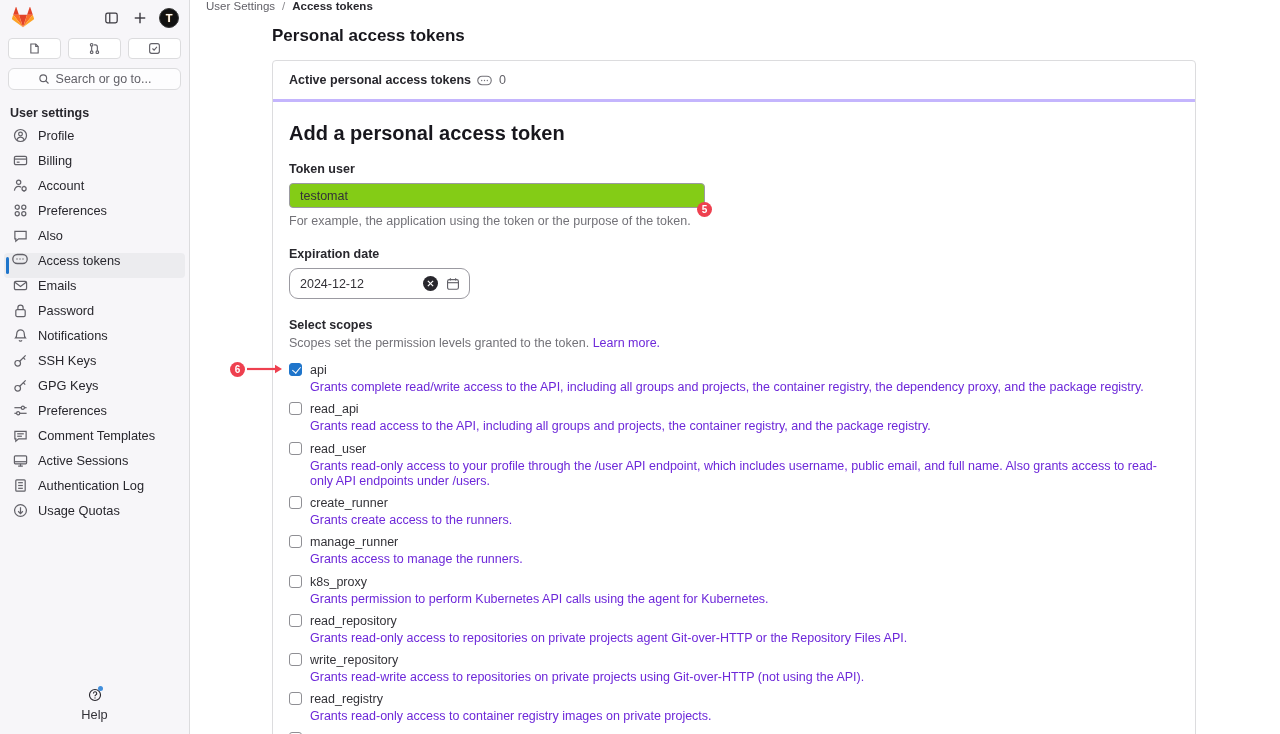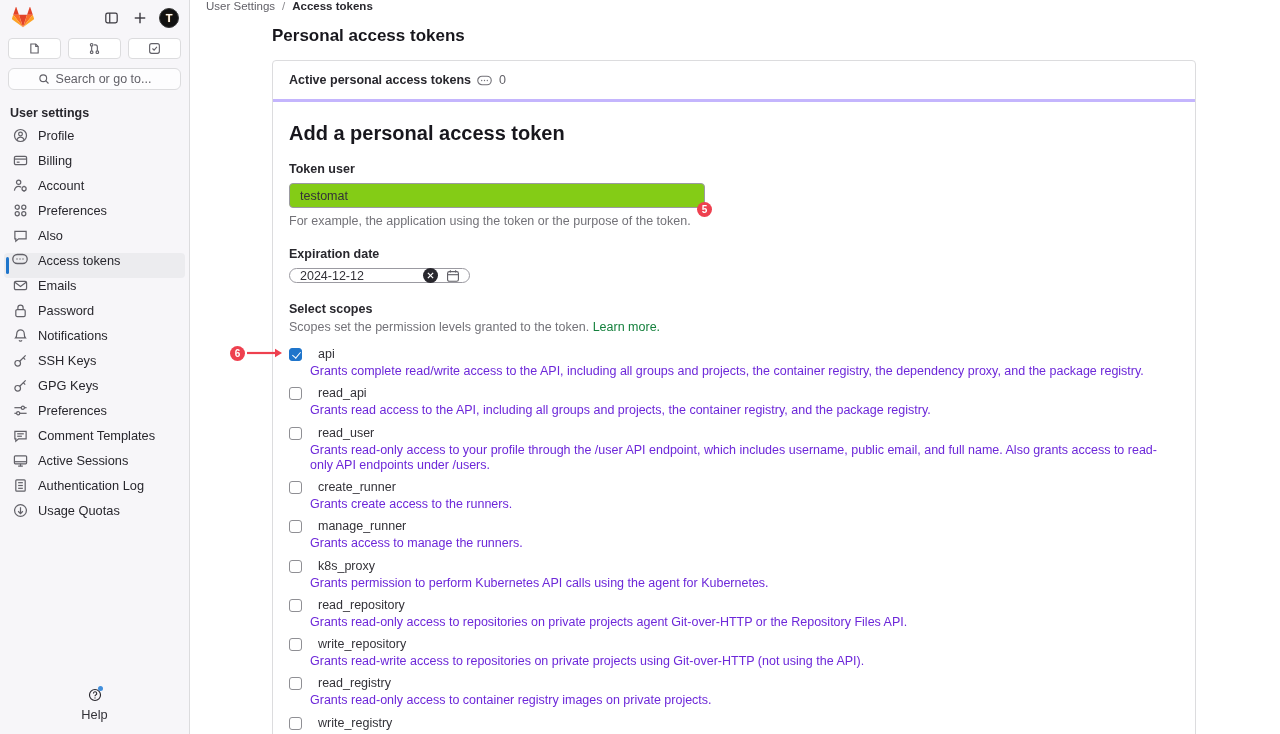--- a/index.html
+++ b/index.html
@@ -71,32 +71,32 @@
   .form-heading { font-size:20px; font-weight:bold; color:#18171d; margin:6px 0 17px; }
   .form-label { font-weight:bold; font-size:12.5px; color:#28272d; margin-bottom:7px; }
   .input-wrap { position:relative; display:inline-block; }
   .text-input {
     width:416px; height:25px; border:1px solid #9b9aa1; border-radius:4px; padding:0 10px;
     font-family:inherit; font-size:12.5px; color:#333238; background:#84cc16; outline:none;
   }
   .help-text { color:#737278; font-size:12.5px; margin-top:6px; }
   .form-group { margin-bottom:19px; }
   .date-input {
-    width:181px; height:15px; border:1px solid #9b9aa1; border-radius:9px;
+    width:181px; height:31px; border:1px solid #9b9aa1; border-radius:9px;
     display:inline-flex; align-items:center; padding:0 9px 0 10px; gap:8px; background:#fff; cursor:text;
   }
   .date-value { flex:1; font-size:12.5px; color:#333238; }
   .clear-btn {
     width:15px; height:15px; border-radius:50%; background:#28272d; border:none; cursor:pointer;
     display:flex; align-items:center; justify-content:center; flex:none;
   }
   .scopes-desc { color:#737278; font-size:12.5px; margin-bottom:13px; }
-  .link { color:#15803d; text-decoration:none; cursor:pointer; }
+  .link { color:#6d28d9; text-decoration:none; cursor:pointer; }
   .scope-row { position:relative; margin-bottom:4px; }
-  .scope-line { display:flex; align-items:flex-end; gap:16px; }
+  .scope-line { display:flex; align-items:flex-start; gap:8px; }
   .checkbox {
     width:13px; height:13px; border:1px solid #8f8f94; border-radius:3px; background:#fff;
     cursor:pointer; flex:none; position:relative;
   }
   .checkbox.checked { background:#1f75cb; border-color:#1f75cb; }
   .checkbox.checked::after {
     content:""; position:absolute; left:3.5px; top:1px; width:4px; height:7px;
     border:solid #fff; border-width:0 1.6px 1.6px 0; transform:rotate(40deg);
   }
   .scope-name { font-size:12.5px; color:#333238; cursor:pointer; }

